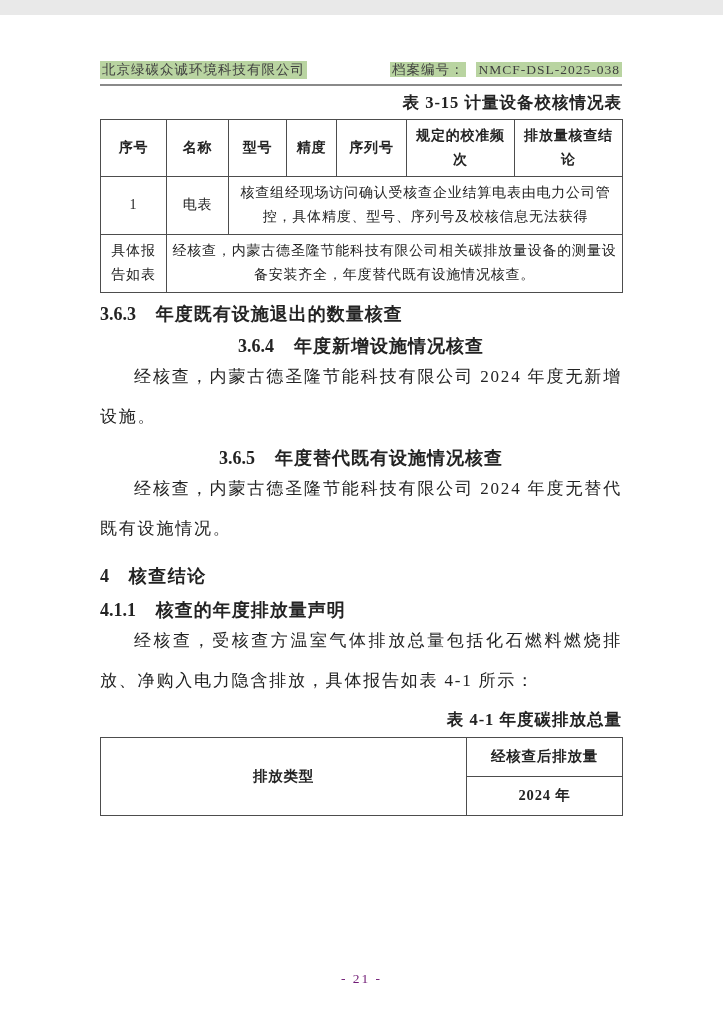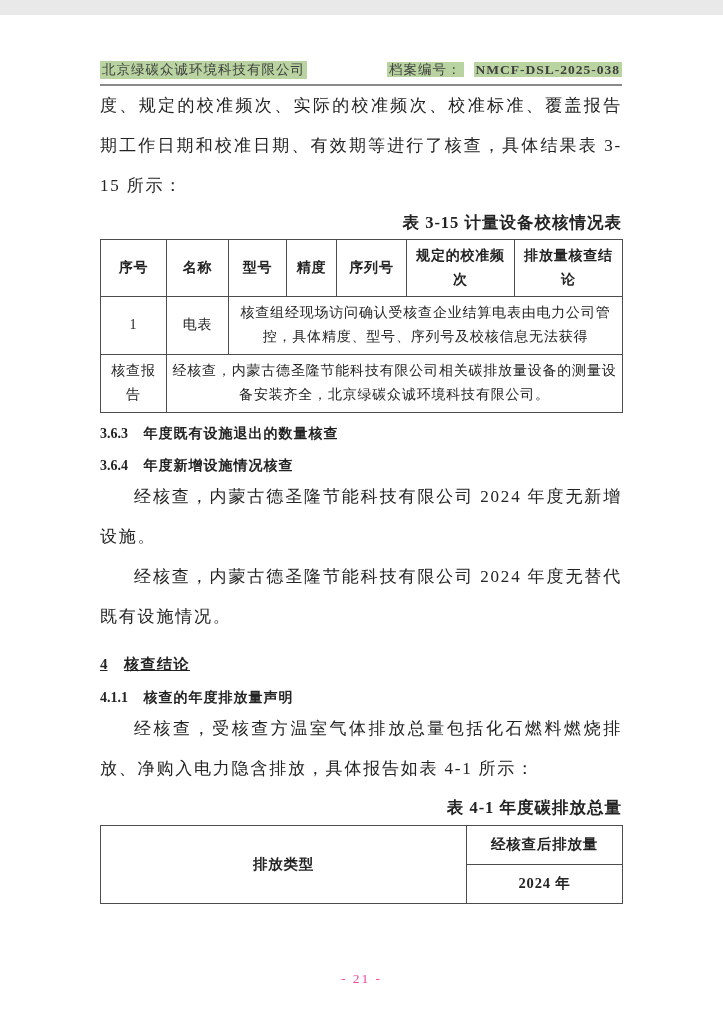--- a/index.html
+++ b/index.html
@@ -18,21 +18,21 @@
   
   .hdr {
     display:flex; justify-content:space-between; align-items:flex-end;
     margin:0 101px 0 100px;
     padding-top:46px; padding-bottom:5px;
     border-bottom:2px solid #8a8a8a;
     font-size:13.5px; letter-spacing:1px; color:#3f3f3f;
     white-space:nowrap;
   }
   .hl { background:#b9d4a1; padding:0 2px; }
-  .hdr .right .hl + .hl { margin-left:10px;font-weight:bold; }
+  .hdr .right .hl + .hl { margin-left:10px; }
 
   
   p.body {
     font-size:17px; line-height:40px; letter-spacing:1.8px;
     text-align:justify; margin:0;
   }
   p.indent { text-indent:2em; }
   .mt12 { margin-top:12px; }
 
   .caption {
@@ -47,53 +47,52 @@
     text-align:center; vertical-align:middle;
     padding:4px 3px; line-height:1.7;
   }
   th { font-weight:bold; }
   .t315 { margin-top:5px; }
   .t315 .note { line-height:1.75; }
   .t41 { margin-top:6px; }
   .t41 td { height:30px; font-weight:bold; font-size:14.5px; }
 
   h3.sec {
-    font-size:14px; font-weight:bold; letter-spacing:1px;
+    font-size:18px; font-weight:bold; letter-spacing:1px;
     margin:10px 0 0 0; line-height:22px;
   }
   h3.sec .num, h1.sec .num, h2.sec .num { margin-right:1.1em; letter-spacing:0; }
   h1.sec {
-    font-size:15px; font-weight:bold; letter-spacing:1.5px;
-    margin:14px 0 0 0; line-height:26px;text-decoration:underline;
+    font-size:18px; font-weight:bold; letter-spacing:1.5px;
+    margin:14px 0 0 0; line-height:26px;
   }
   h2.sec {
     font-size:17.5px; font-weight:bold; letter-spacing:1.5px;
     margin:12px 0 0 0; line-height:24px;
   }
   .tight { margin-top:8px; }
-  .tight2 { margin-top:6px; }
+  .tight2 { margin-top:6px;text-align:center; }
 
   .footer {
     position:absolute; left:0; bottom:52px; width:100%;
-    text-align:center; font-size:13.5px; letter-spacing:2px; color:#ec4899;
+    text-align:center; font-size:13.5px; letter-spacing:2px; color:#701a75;
   }
 </style>
 </head>
 <body>
 
 <div class="page">
 
   <div class="hdr">
     <span class="hl">北京绿碳众诚环境科技有限公司</span>
     <span class="right"><span class="hl">档案编号：</span><span class="hl">NMCF-DSL-2025-038</span></span>
   </div>
 
   <div class="inner">
 
-    <p class="body mt12">度、规定的校准频次、实际的校准频次、校准标准、覆盖报告期工作日期和校准日期、有效期等进行了核查，具体结果表 3-15 所示：</p>
 
     <div class="caption">表 3-15 计量设备校核情况表</div>
 
     <table class="t315">
       <colgroup>
         <col style="width:66px">
           <col style="width:62px">
           <col style="width:58px">
         <col style="width:50px">
           <col style="width:70px">
@@ -109,35 +108,38 @@
           <th>序列号</th>
           <th>规定的校准频次</th>
           <th>排放量核查结论</th>
         </tr>
         <tr>
           <td>1</td>
           <td>电表</td>
           <td class="note" colspan="5">核查组经现场访问确认受核查企业结算电表由电力公司管控，具体精度、型号、序列号及校核信息无法获得</td>
         </tr>
         <tr>
-          <td>核查报告</td>
-          <td class="note" colspan="6">经核查，内蒙古德圣隆节能科技有限公司相关碳排放量设备的测量设备安装齐全，北京绿碳众诚环境科技有限公司。</td>
+          <td>具体报告如表</td>
+          <td class="note" colspan="6">经核查，内蒙古德圣隆节能科技有限公司相关碳排放量设备的测量设备安装齐全，年度替代既有设施情况核查。</td>
         </tr>
       </tbody>
     </table>
 
     <h3 class="sec">
       <span class="num">3.6.3</span><span>年度既有设施退出的数量核查</span>
     </h3>
 
     <h3 class="sec tight2">
       <span class="num">3.6.4</span><span>年度新增设施情况核查</span>
     </h3>
     <p class="body indent">经核查，内蒙古德圣隆节能科技有限公司 2024 年度无新增设施。</p>
 
+    <h3 class="sec tight2">
+      <span class="num">3.6.5</span><span>年度替代既有设施情况核查</span>
+    </h3>
     <p class="body indent">经核查，内蒙古德圣隆节能科技有限公司 2024 年度无替代既有设施情况。</p>
 
     <h1 class="sec">
       <span class="num">4</span><span>核查结论</span>
     </h1>
 
 
     <h3 class="sec tight">
       <span class="num">4.1.1</span><span>核查的年度排放量声明</span>
     </h3>

